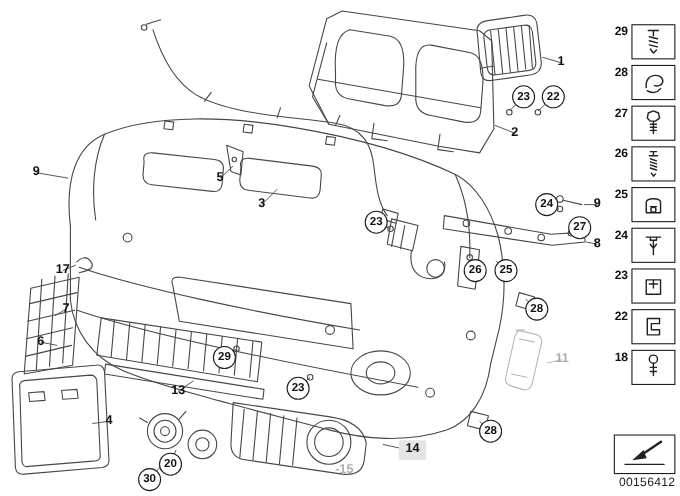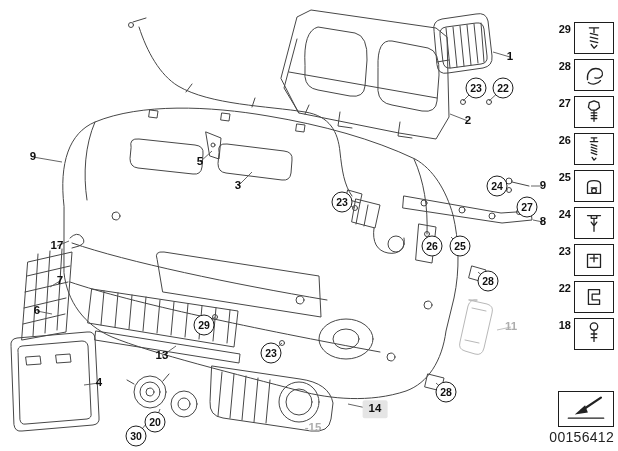--- a/index.html
+++ b/index.html
@@ -37,21 +37,21 @@
     width:38px;height:30px;border:1.3px solid #1d1d1d;background:#fff;
     display:flex;align-items:center;justify-content:center;
   }
   .cellbox svg{width:24px;height:26px;}
   .sidebar-footer{margin-top:auto;display:flex;flex-direction:column;align-items:flex-end;gap:2px;}
   .footer-box{
     width:54px;height:34px;border:1.3px solid #1d1d1d;background:#fff;
     display:flex;align-items:center;justify-content:center;
   }
   .footer-box svg{width:46px;height:28px;}
-  .code{font-size:14px;color:#222;letter-spacing:.3px;}
+  .code{font-size:11px;color:#222;letter-spacing:.3px;}
 </style>
 </head>
 <body>
 
 <div class="stage">
 
   <svg class="art" viewBox="0 0 618 451">
     <g class="ink">
 
       <path d="M434 31q-2-10 8-12l34-5q10-2 12 7l4 35q1 10-9 12l-35 5q-10 2-11-8z"></path>

